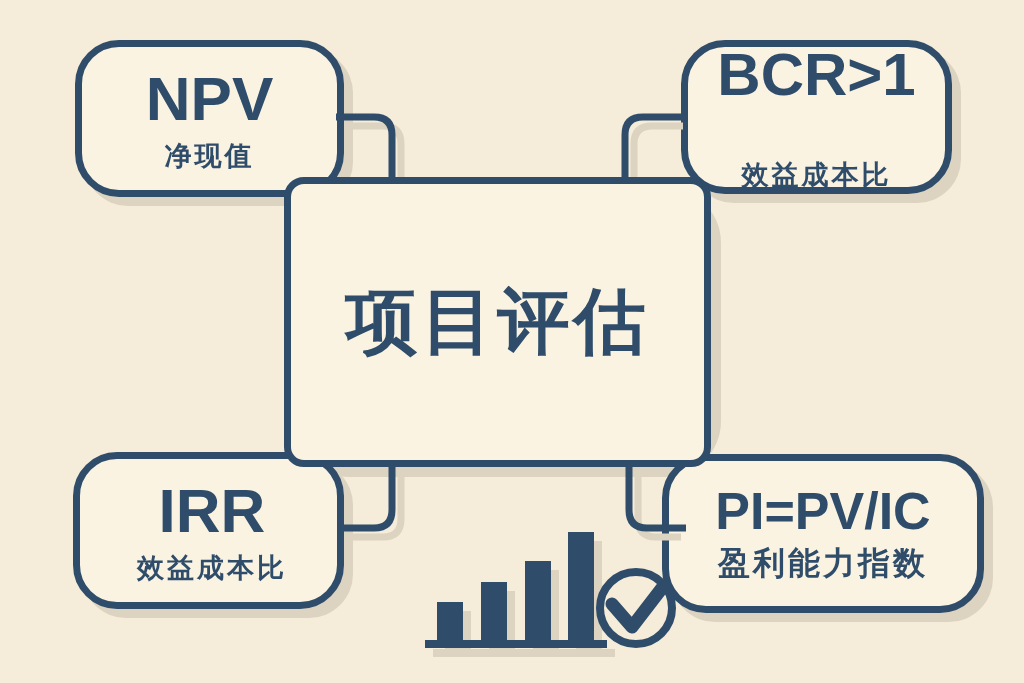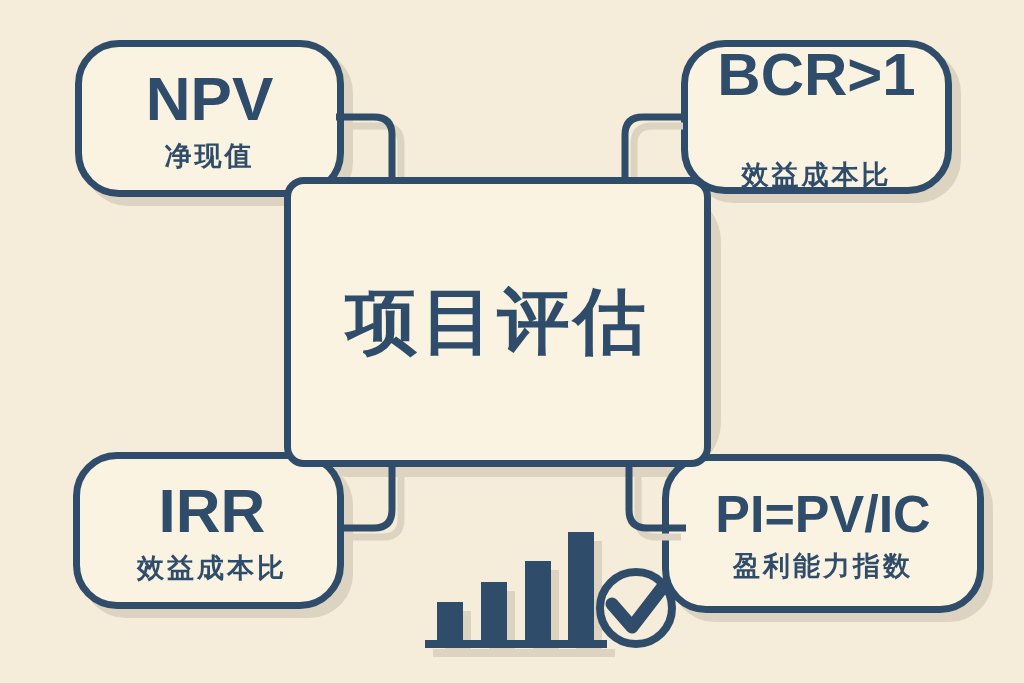--- a/index.html
+++ b/index.html
@@ -32,21 +32,21 @@
   }
   .node{box-shadow:9px 9px 0 var(--shadow);}
   .node-npv{left:75px;top:40px;width:269px;height:157px;}
   .node-bcr{left:681px;top:40px;width:271px;height:154px;gap:44px;}
   .node-irr{left:73px;top:452px;width:271px;height:157px;padding-left:7px;}
   .node-pi{left:662px;top:454px;width:322px;height:159px;}
   .abbr{font-size:62px;line-height:1;letter-spacing:0;}
   .node-bcr .abbr{font-size:60px;}
   .node-pi .abbr{font-size:52px;}
   .label{font-size:27px;line-height:1;letter-spacing:3px;margin-top:13px;}
-  .node-pi .label{font-size:27px;}
+  .node-pi .label{font-size:32px;font-family:Liberation Mono, monospace;}
   .center-shadow{
     position:absolute;left:294px;top:187px;width:427px;height:290px;
     background:var(--shadow);border-radius:56px;
   }
   .center-card{
     left:284px;top:177px;width:427px;height:290px;
     border-radius:20px;
   }
   .title-line{font-size:72px;line-height:1.22;letter-spacing:4px;}
   .subtitle{font-size:37px;line-height:1;letter-spacing:1px;margin-top:16px;}

